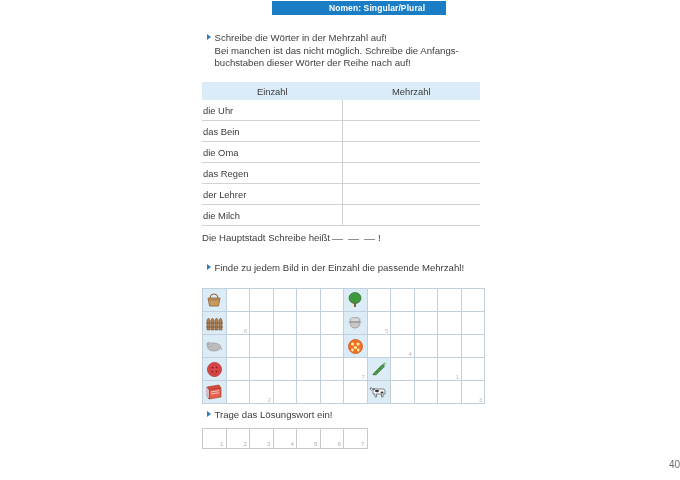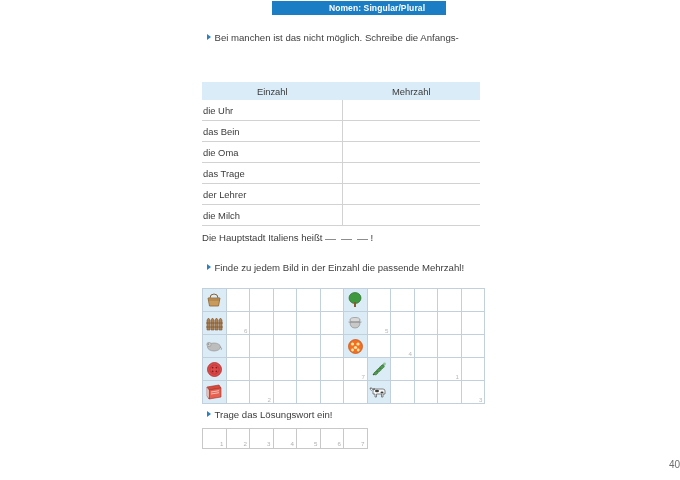--- a/index.html
+++ b/index.html
@@ -183,21 +183,23 @@
     color: #6d6d6d;
   }
 </style>
 </head>
 <body>
 
 <div class="banner">Nomen: Singular/Plural</div>
 
 <div class="task" id="task1">
   <span class="tri"></span><span class="task-lines">
+    <span>Schreibe die Wörter in der Mehrzahl auf!</span>
     <span>Bei manchen ist das nicht möglich. Schreibe die Anfangs-</span>
+    <span>buchstaben dieser Wörter der Reihe nach auf!</span>
   </span>
 </div>
 
 <table class="sp-table">
   <thead>
     <tr>
       <th class="left-col">Einzahl</th>
       <th>Mehrzahl</th>
     </tr>
   </thead>
@@ -208,36 +210,36 @@
     </tr>
     <tr>
       <td class="left-col">das Bein</td>
       <td></td>
     </tr>
     <tr>
       <td class="left-col">die Oma</td>
       <td></td>
     </tr>
     <tr>
-      <td class="left-col">das Trage</td>
+      <td class="left-col">das Regen</td>
       <td></td>
     </tr>
     <tr>
       <td class="left-col">der Lehrer</td>
       <td></td>
     </tr>
     <tr>
       <td class="left-col">die Milch</td>
       <td></td>
     </tr>
   </tbody>
 </table>
 
 <div class="sentence">
-  <span>Die Hauptstadt Italiens heißt</span><span class="blank"></span><span class="blank"></span><span class="blank"></span><span>!</span>
+  <span>Die Hauptstadt Schreibe heißt</span><span class="blank"></span><span class="blank"></span><span class="blank"></span><span>!</span>
 </div>
 
 <div class="task" id="task2">
   <span class="tri"></span><span class="task-lines">
     <span>Finde zu jedem Bild in der Einzahl die passende Mehrzahl!</span>
   </span>
 </div>
 
 <table class="puzzle">
   <tbody>

